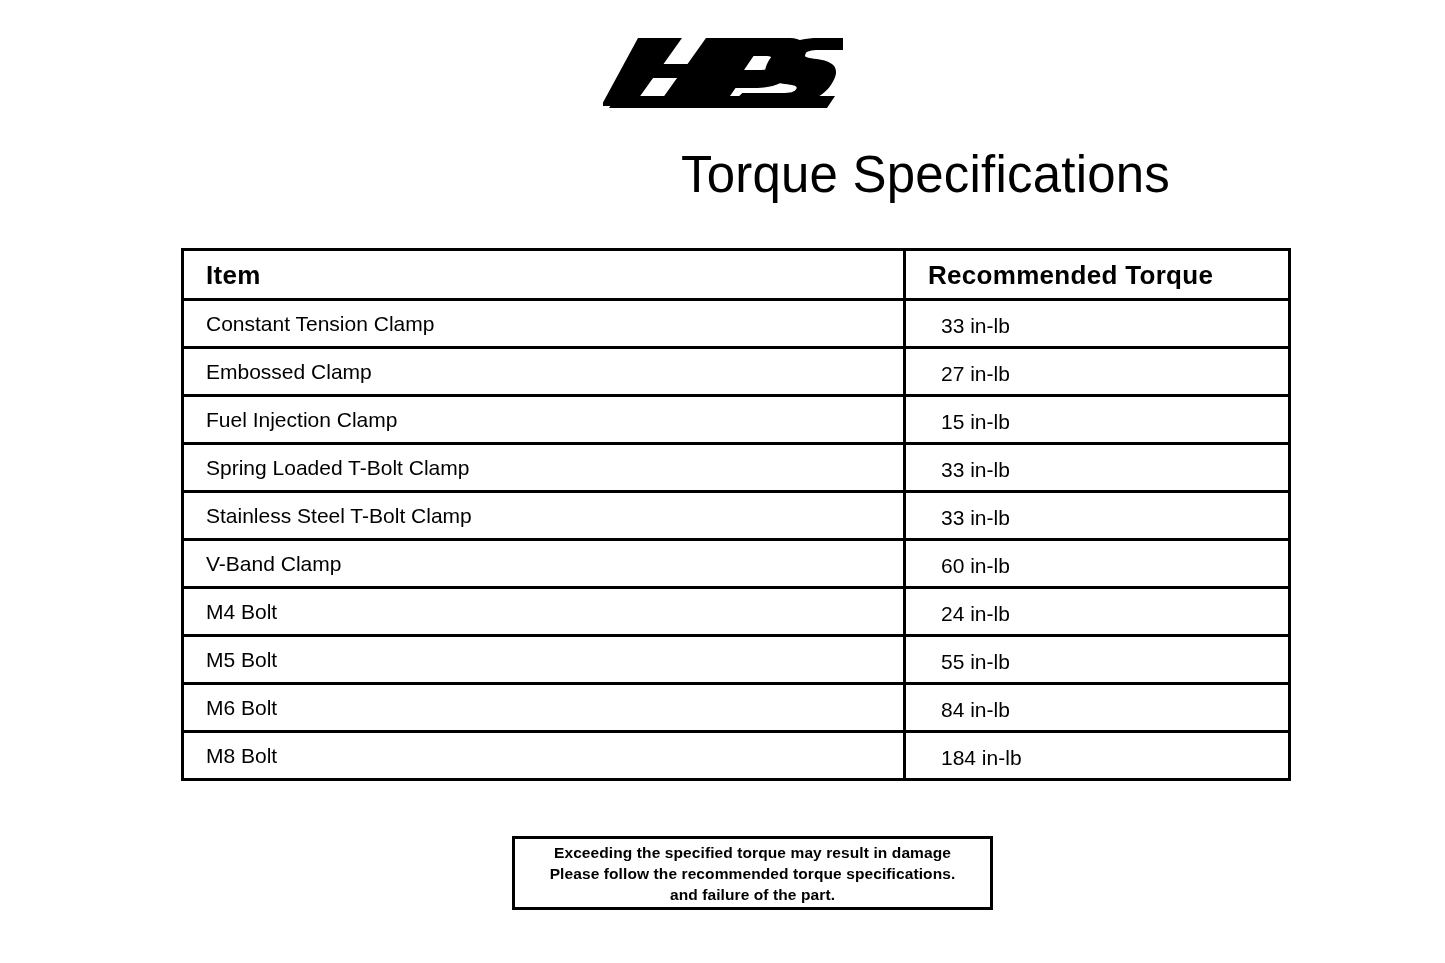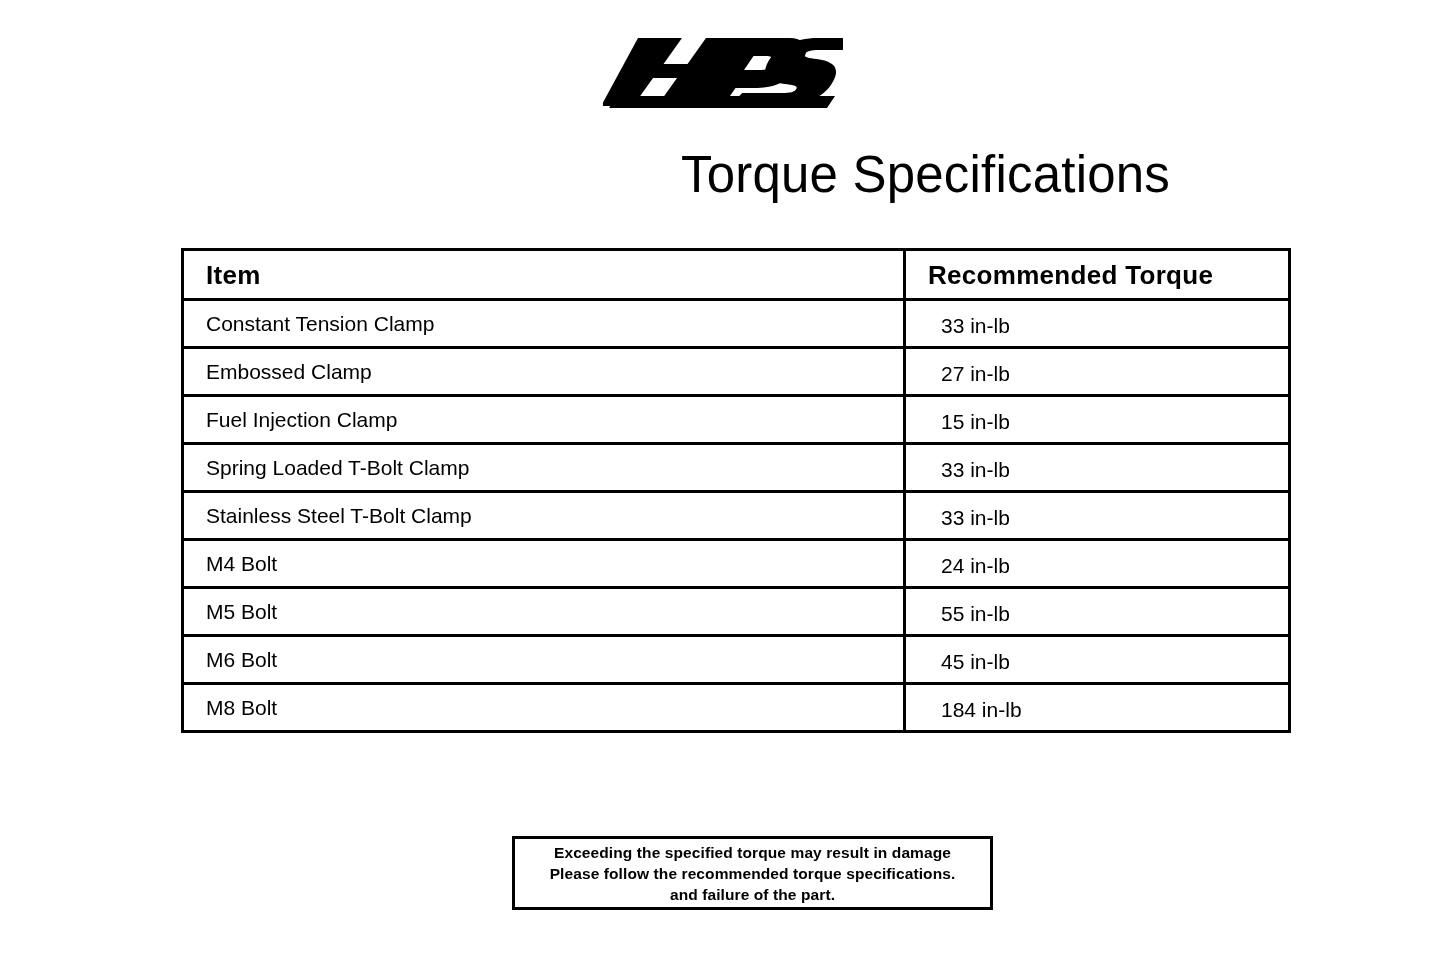--- a/index.html
+++ b/index.html
@@ -161,30 +161,34 @@
         </tr>
         <tr>
           <td class="item-cell">Spring Loaded T-Bolt Clamp</td>
           <td class="torque-cell">33 in-lb</td>
         </tr>
         <tr>
           <td class="item-cell">Stainless Steel T-Bolt Clamp</td>
           <td class="torque-cell">33 in-lb</td>
         </tr>
         <tr>
+          <td class="item-cell">V-Band Clamp</td>
+          <td class="torque-cell">60 in-lb</td>
+        </tr>
+        <tr>
           <td class="item-cell">M4 Bolt</td>
           <td class="torque-cell">24 in-lb</td>
         </tr>
         <tr>
           <td class="item-cell">M5 Bolt</td>
           <td class="torque-cell">55 in-lb</td>
         </tr>
         <tr>
           <td class="item-cell">M6 Bolt</td>
-          <td class="torque-cell">45 in-lb</td>
+          <td class="torque-cell">84 in-lb</td>
         </tr>
         <tr>
           <td class="item-cell">M8 Bolt</td>
           <td class="torque-cell">184 in-lb</td>
         </tr>
       </tbody>
   </table>
 </div>
 
 <div id="footer-note">

